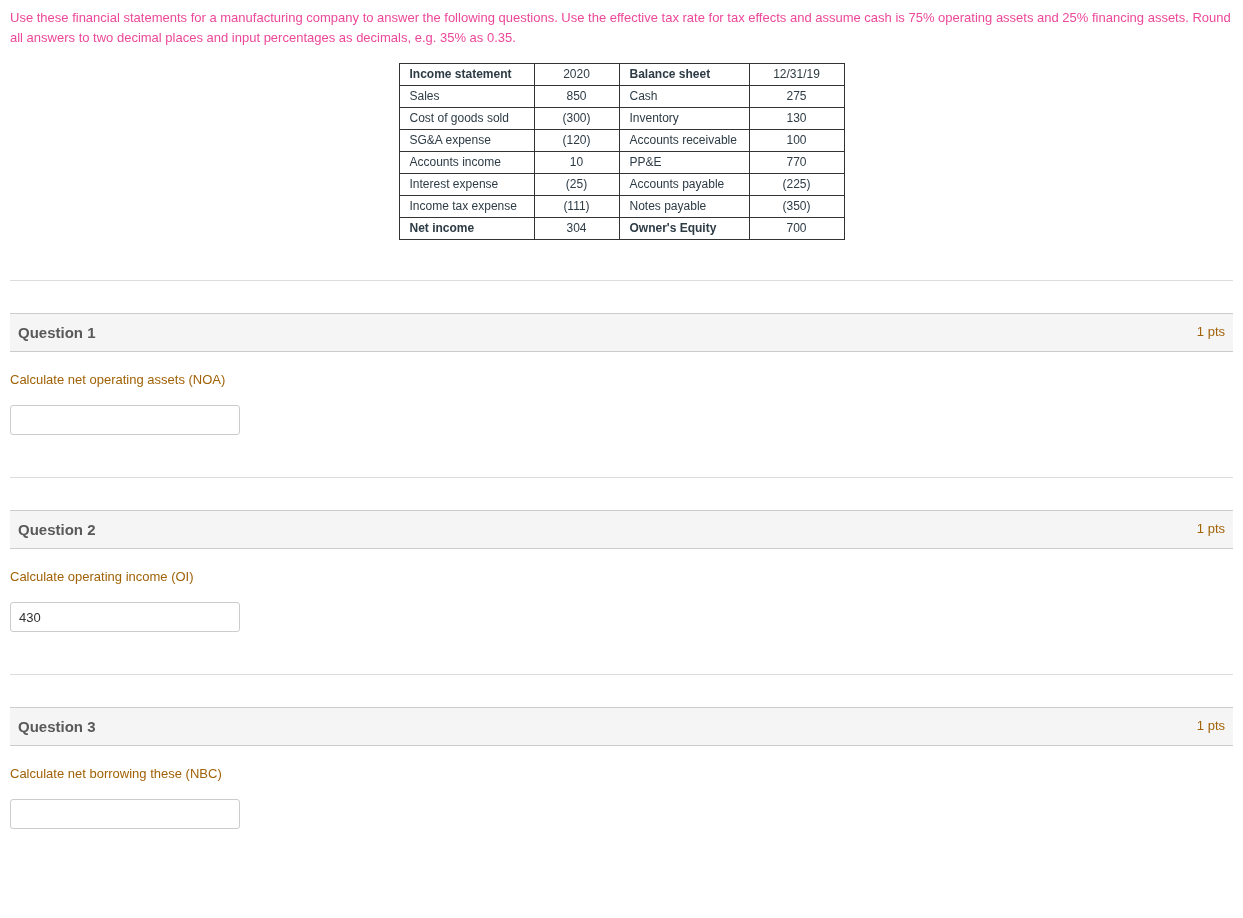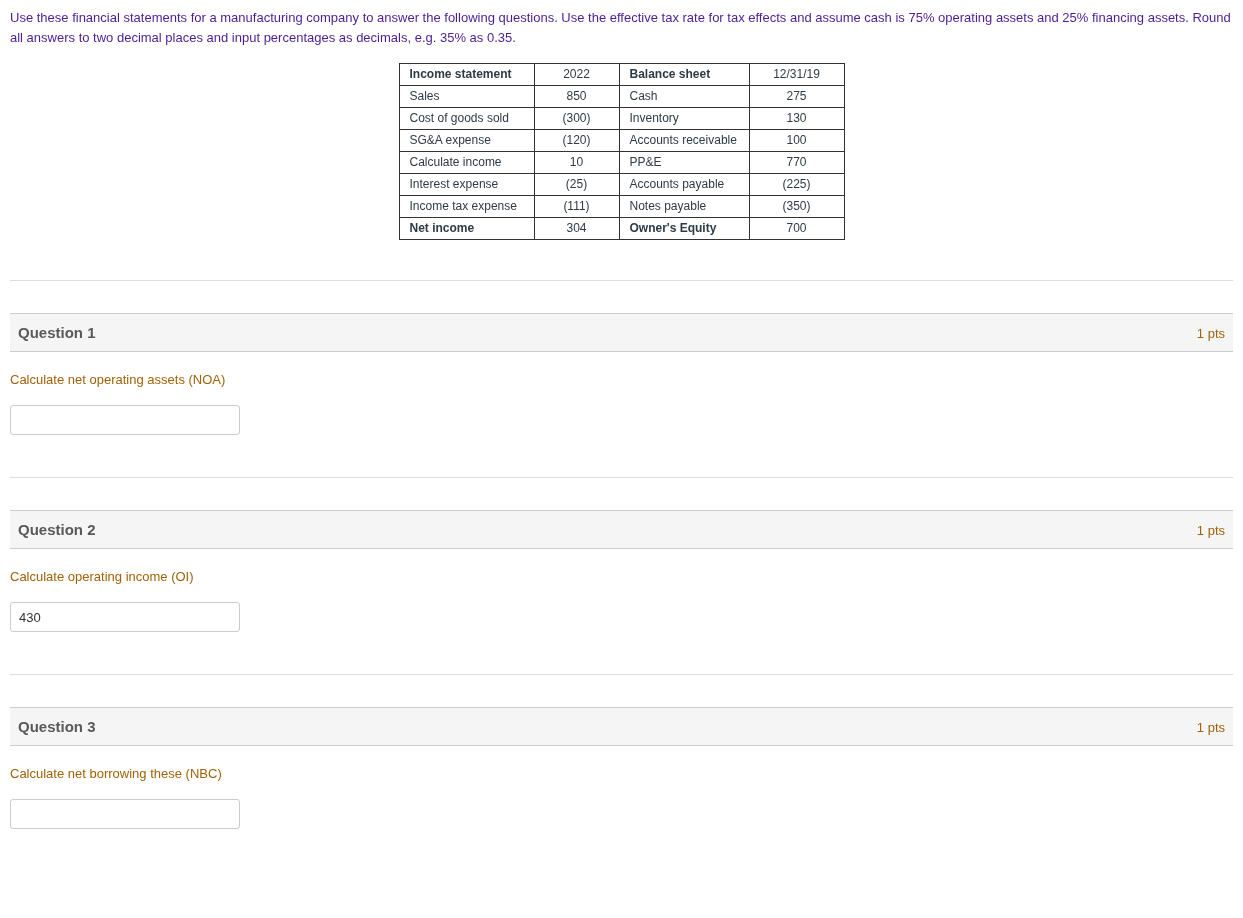--- a/index.html
+++ b/index.html
@@ -12,21 +12,21 @@
       font-size: 13px;
       color: #2d3b45;
       background: #fff;
       padding: 8px 10px;
     }
     .intro {
       margin-bottom: 16px;
       line-height: 1.5;
     }
     .intro p {
-      color: #4c1d95;
+      color: #ec4899;
     }
     .table-container {
       display: flex;
       justify-content: center;
       margin-bottom: 40px;
     }
     table.fin {
       border-collapse: collapse;
     }
     table.fin td {
@@ -52,21 +52,21 @@
     }
     .bold {
       font-weight: bold;
     }
     .question-block {
       margin-top: 10px;
     }
     .question-header {
       display: flex;
       justify-content: space-between;
-      align-items: flex-end;
+      align-items: flex-start;
       background: #f5f5f5;
       border-top: 1px solid #ccc;
       border-bottom: 1px solid #ccc;
       padding: 10px 8px;
       margin-bottom: 20px;
     }
     .question-header h3 {
       font-size: 15px;
       font-weight: bold;
       color: #595959;
@@ -102,21 +102,21 @@
 
 <div class="intro">
   <p>Use these financial statements for a manufacturing company to answer the following questions. Use the effective tax rate for tax effects and assume cash is 75% operating assets and 25% financing assets. Round all answers to two decimal places and input percentages as decimals, e.g. 35% as 0.35.</p>
 </div>
 
 <div class="table-container">
   <table class="fin">
     <tbody id="fin-tbody">
         <tr>
           <td class="label bold">Income statement</td>
-          <td class="num">2022</td>
+          <td class="num">2020</td>
           <td class="bs-label bold">Balance sheet</td>
           <td class="bs-num">12/31/19</td>
         </tr>
         <tr>
           <td class="label">Sales</td>
           <td class="num">850</td>
           <td class="bs-label">Cash</td>
           <td class="bs-num">275</td>
         </tr>
         <tr>
@@ -125,21 +125,21 @@
           <td class="bs-label">Inventory</td>
           <td class="bs-num">130</td>
         </tr>
         <tr>
           <td class="label">SG&amp;A expense</td>
           <td class="num">(120)</td>
           <td class="bs-label">Accounts receivable</td>
           <td class="bs-num">100</td>
         </tr>
         <tr>
-          <td class="label">Calculate income</td>
+          <td class="label">Accounts income</td>
           <td class="num">10</td>
           <td class="bs-label">PP&amp;E</td>
           <td class="bs-num">770</td>
         </tr>
         <tr>
           <td class="label">Interest expense</td>
           <td class="num">(25)</td>
           <td class="bs-label">Accounts payable</td>
           <td class="bs-num">(225)</td>
         </tr>

